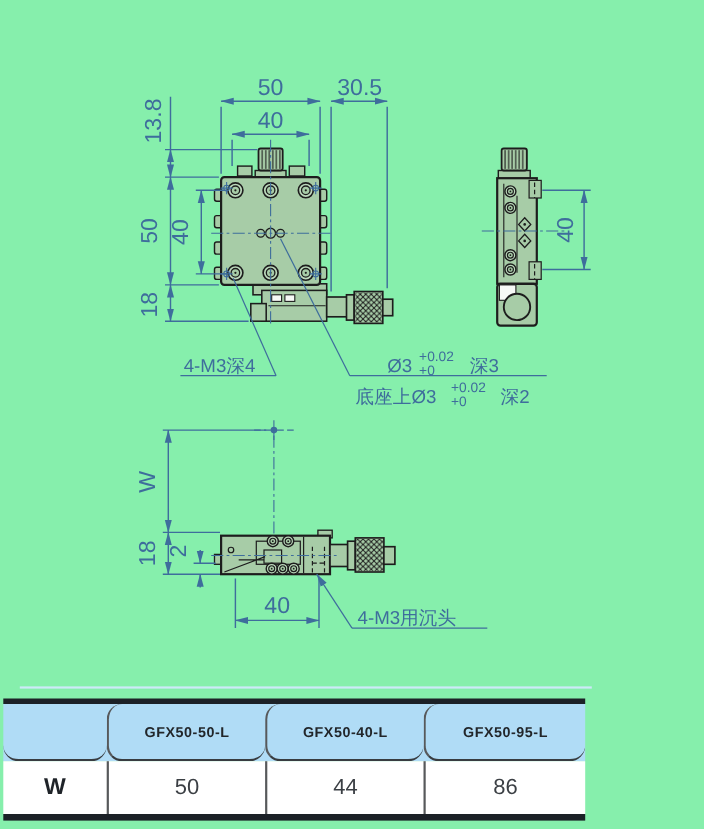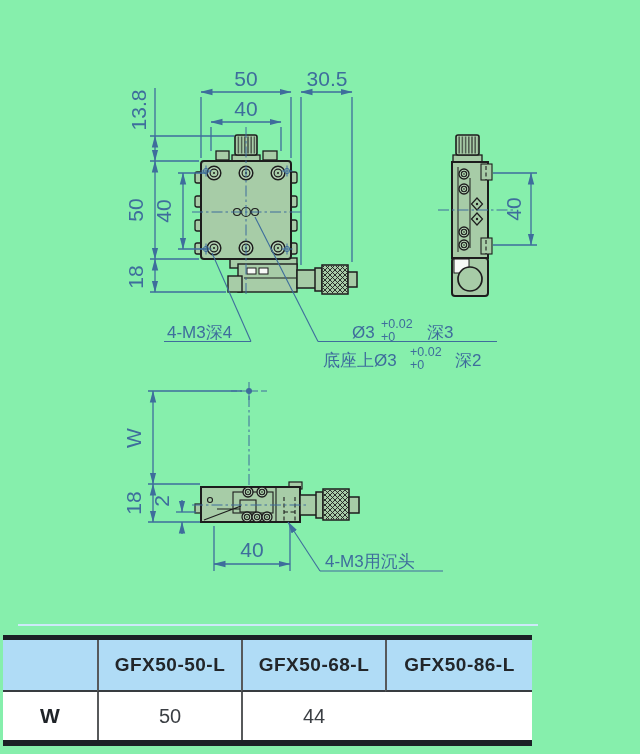--- a/index.html
+++ b/index.html
@@ -14,21 +14,21 @@
   .sep-line{position:absolute;left:18px;top:624px;width:520px;height:2px;background:#cde9f8;}
   .spec-table{position:absolute;left:3px;top:635px;width:529px;
       border-top:5px solid #1c2127;border-bottom:6px solid #1c2127;}
   .trow{display:grid;grid-template-columns:94px 144px 144px 147px;}
   .trow.header{background:#b0dcf6;height:52px;}
   .trow.header .cell{border-bottom:2px solid #383c40;}
   .trow.data{background:#ffffff;height:48px;}
   .cell{display:flex;align-items:center;justify-content:center;
       border-left:2px solid #57595b;color:#3b3f44;font-size:20px;}
   .cell.first{border-left:none;}
-  .trow.header .cell{font-weight:bold;font-size:19px;color:#22262a;letter-spacing:0.5px;}
+  .trow.header .cell{font-weight:bold;font-size:13px;color:#22262a;letter-spacing:0.5px;border-radius:14px;}
   .cell.rowlabel{font-weight:bold;color:#1f2328;font-size:21px;}
 </style>
 </head>
 <body>
 
 <div class="page">
 
 <svg width="640" height="625" viewBox="0 0 640 625">
   <defs>
     <marker id="arr" viewBox="0 0 12 8" refX="11.5" refY="4" markerWidth="12" markerHeight="8" orient="auto-start-reverse" markerUnits="userSpaceOnUse">
@@ -257,23 +257,24 @@
     <text class="note" x="325" y="567">4-M3用沉头</text>
   </g>
 </svg>
 
 <div class="sep-line"></div>
 
 <div class="spec-table">
   <div class="trow header">
     <div class="cell first"></div>
     <div class="cell">GFX50-50-L</div>
-    <div class="cell">GFX50-68-L</div>
-    <div class="cell">GFX50-86-L</div>
+    <div class="cell">GFX50-40-L</div>
+    <div class="cell">GFX50-95-L</div>
   </div>
   <div class="trow data">
     <div class="cell first rowlabel">W</div>
     <div class="cell">50</div>
     <div class="cell">44</div>
+    <div class="cell">86</div>
   </div>
 </div>
 
 </div>
 
 </body></html>

